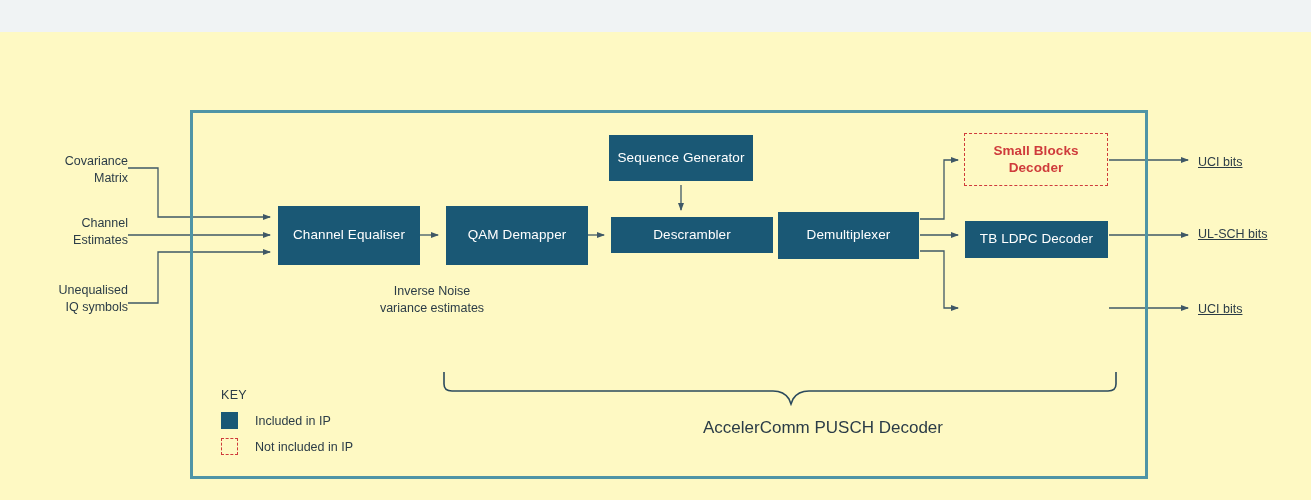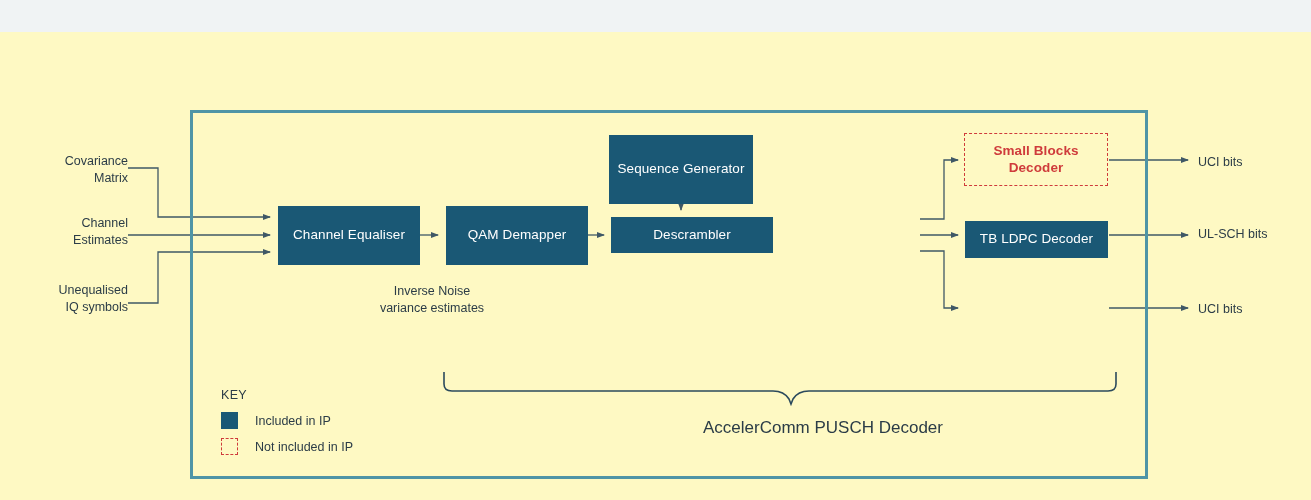--- a/index.html
+++ b/index.html
@@ -57,21 +57,21 @@
   
   .lbl {
     position: absolute;
     color: #2b3c47;
     font-size: 12.5px;
     line-height: 1.35;
     text-align: center;
     white-space: pre-line;
   }
   .lbl.left { text-align: right; }
-  .lbl.right { text-align: left; }
+  .lbl.right { text-align: left; text-decoration: underline; }
   
   .key {
     position: absolute;
     left: 221px;
     top: 356px;
   }
   .key-title {
     color: #2b3c47;
     font-size: 12.5px;
     margin-bottom: 10px;
@@ -159,25 +159,26 @@
   <div class="lbl left" style="left:8px; top:250px; width:120px;">Unequalised
 IQ symbols</div>
 
   <div class="lbl" style="left:336px; top:251px; width:192px;">Inverse Noise
 variance estimates</div>
 
   <div class="block" style="left:278px; top:174px; width:142px; height:59px;">Channel Equaliser</div>
 
   <div class="block" style="left:446px; top:174px; width:142px; height:59px;">QAM Demapper</div>
 
-  <div class="block" style="left:609px; top:103px; width:144px; height:69px;">Sequence
+  <div class="block" style="left:609px; top:103px; width:144px; height:46px;">Sequence
 Generator</div>
 
   <div class="block" style="left:611px; top:185px; width:162px; height:36px;">Descrambler</div>
 
+  <div class="block" style="left:778px; top:180px; width:141px; height:47px;">Demultiplexer</div>
 
   <div class="block dashed" style="left:964px; top:101px; width:144px; height:53px;">Small Blocks
 Decoder</div>
 
   <div class="block" style="left:965px; top:189px; width:143px; height:37px;">TB LDPC
 Decoder</div>
 
 
   <div class="lbl right" style="left:1198px; top:122px; width:110px;">UCI bits</div>
   <div class="lbl right" style="left:1198px; top:194px; width:110px;">UL-SCH bits</div>

